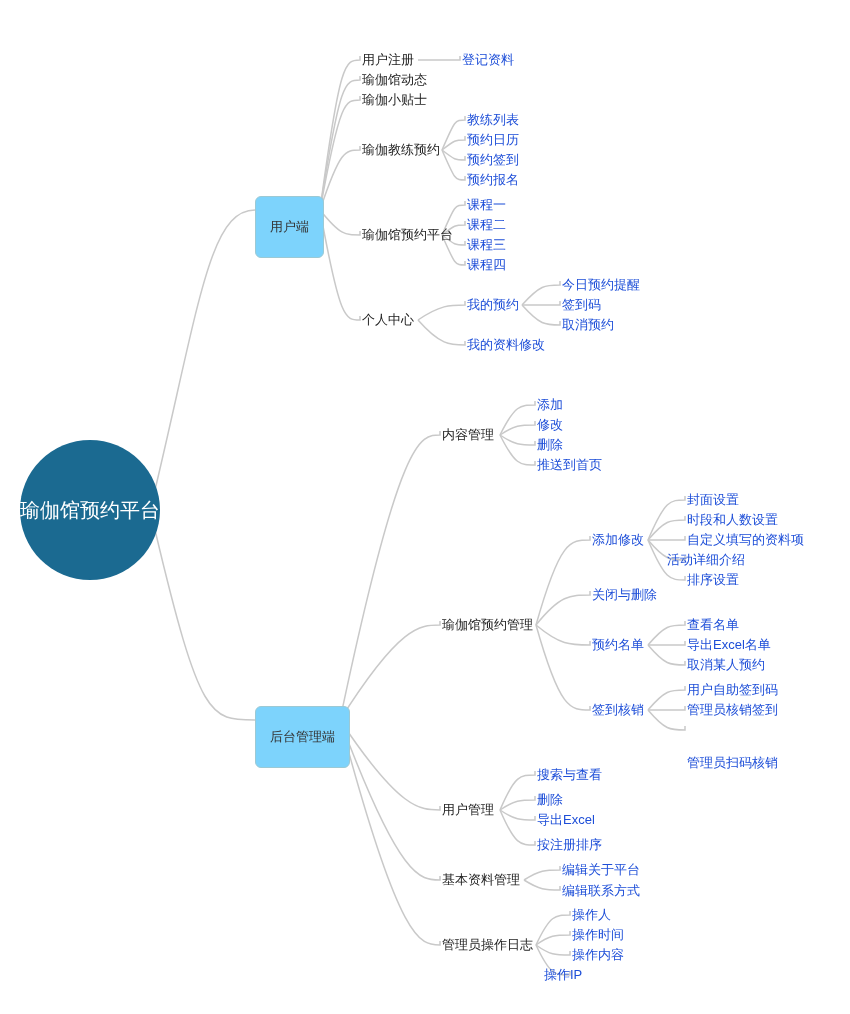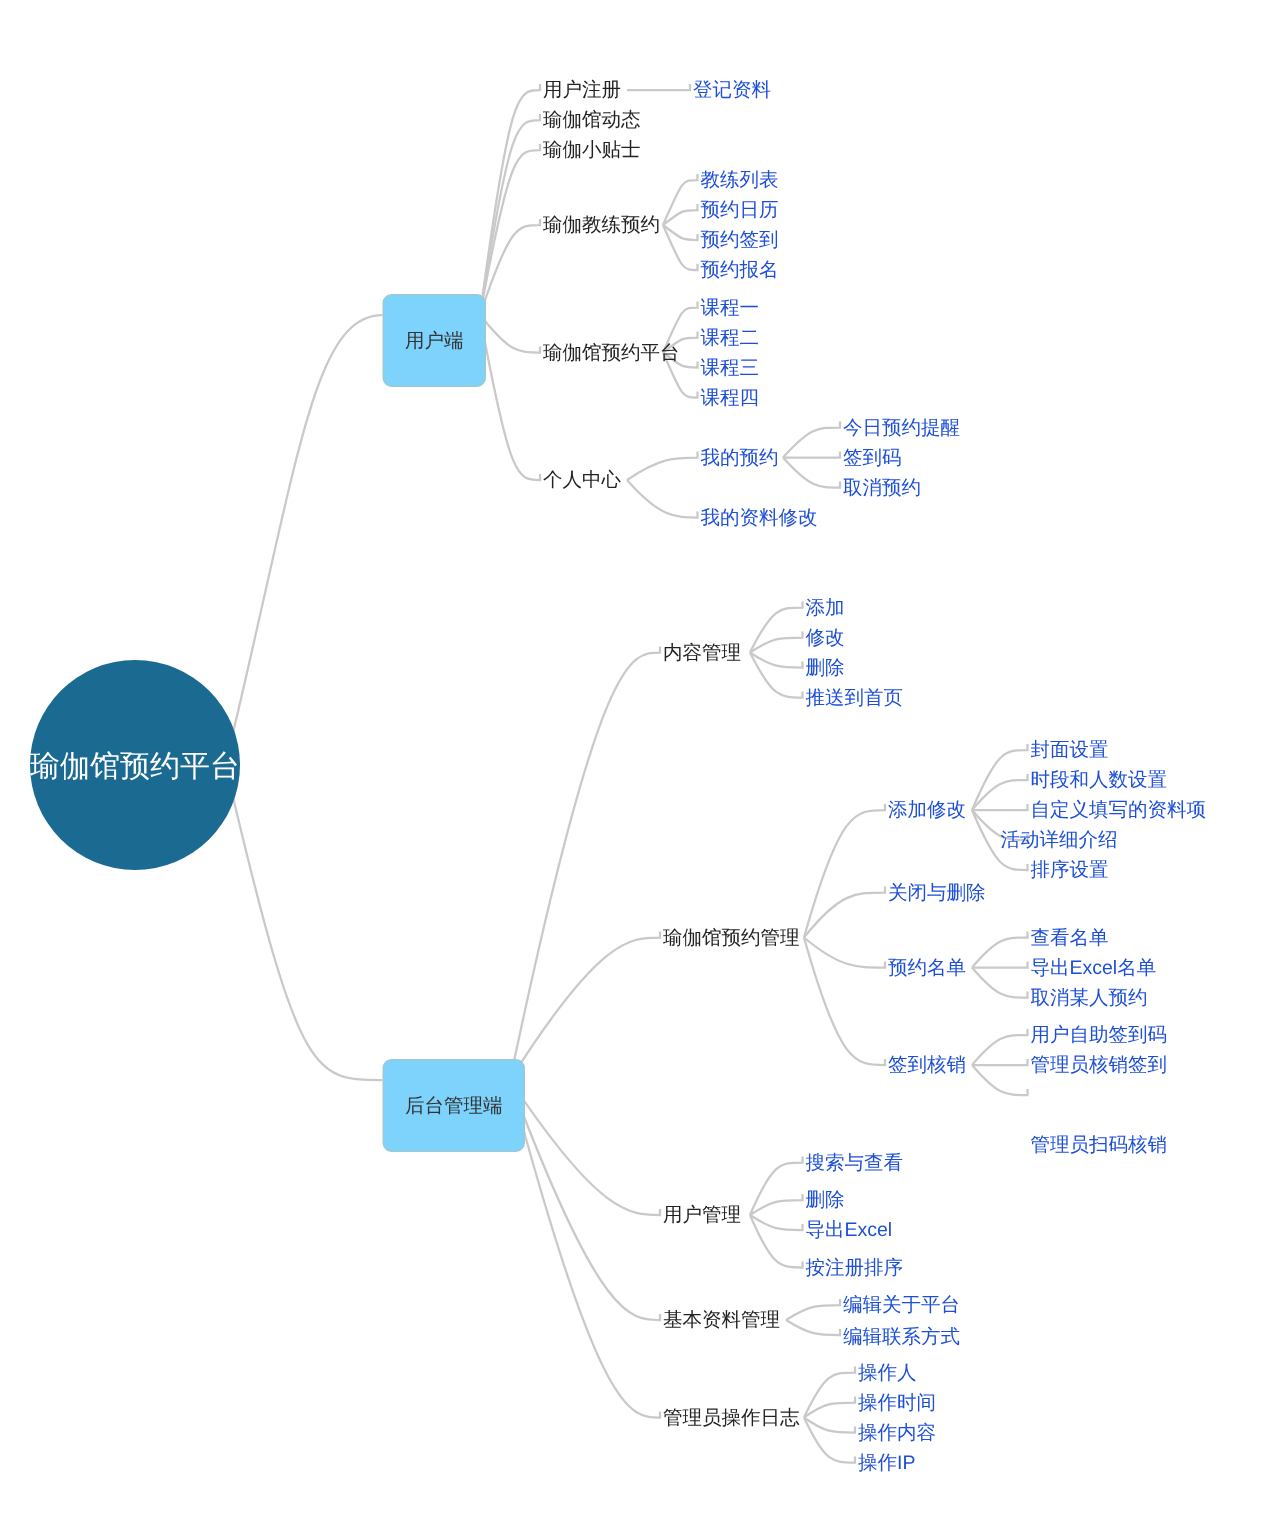--- a/index.html
+++ b/index.html
@@ -203,13 +203,13 @@
 <div class="node leaf" style="left:537px; top:836px;font-family:Liberation Serif, serif;"><span>按注册排序</span></div>
 
 <div class="node bold" style="left:442px; top:871px;"><span>基本资料管理</span></div>
 <div class="node leaf" style="left:562px; top:861px;"><span>编辑关于平台</span></div>
 <div class="node leaf" style="left:562px; top:882px;text-align:right;"><span>编辑联系方式</span></div>
 
 <div class="node bold" style="left:442px; top:936px;"><span>管理员操作日志</span></div>
 <div class="node leaf" style="left:572px; top:906px;"><span>操作人</span></div>
 <div class="node leaf" style="left:572px; top:926px;"><span>操作时间</span></div>
 <div class="node leaf" style="left:572px; top:946px;"><span>操作内容</span></div>
-<div class="node leaf" style="left:572px; top:966px;"><span>操作IP</span></div>
+<div class="node leaf" style="left:544px; top:966px;"><span>操作IP</span></div>
 
 </body></html>

